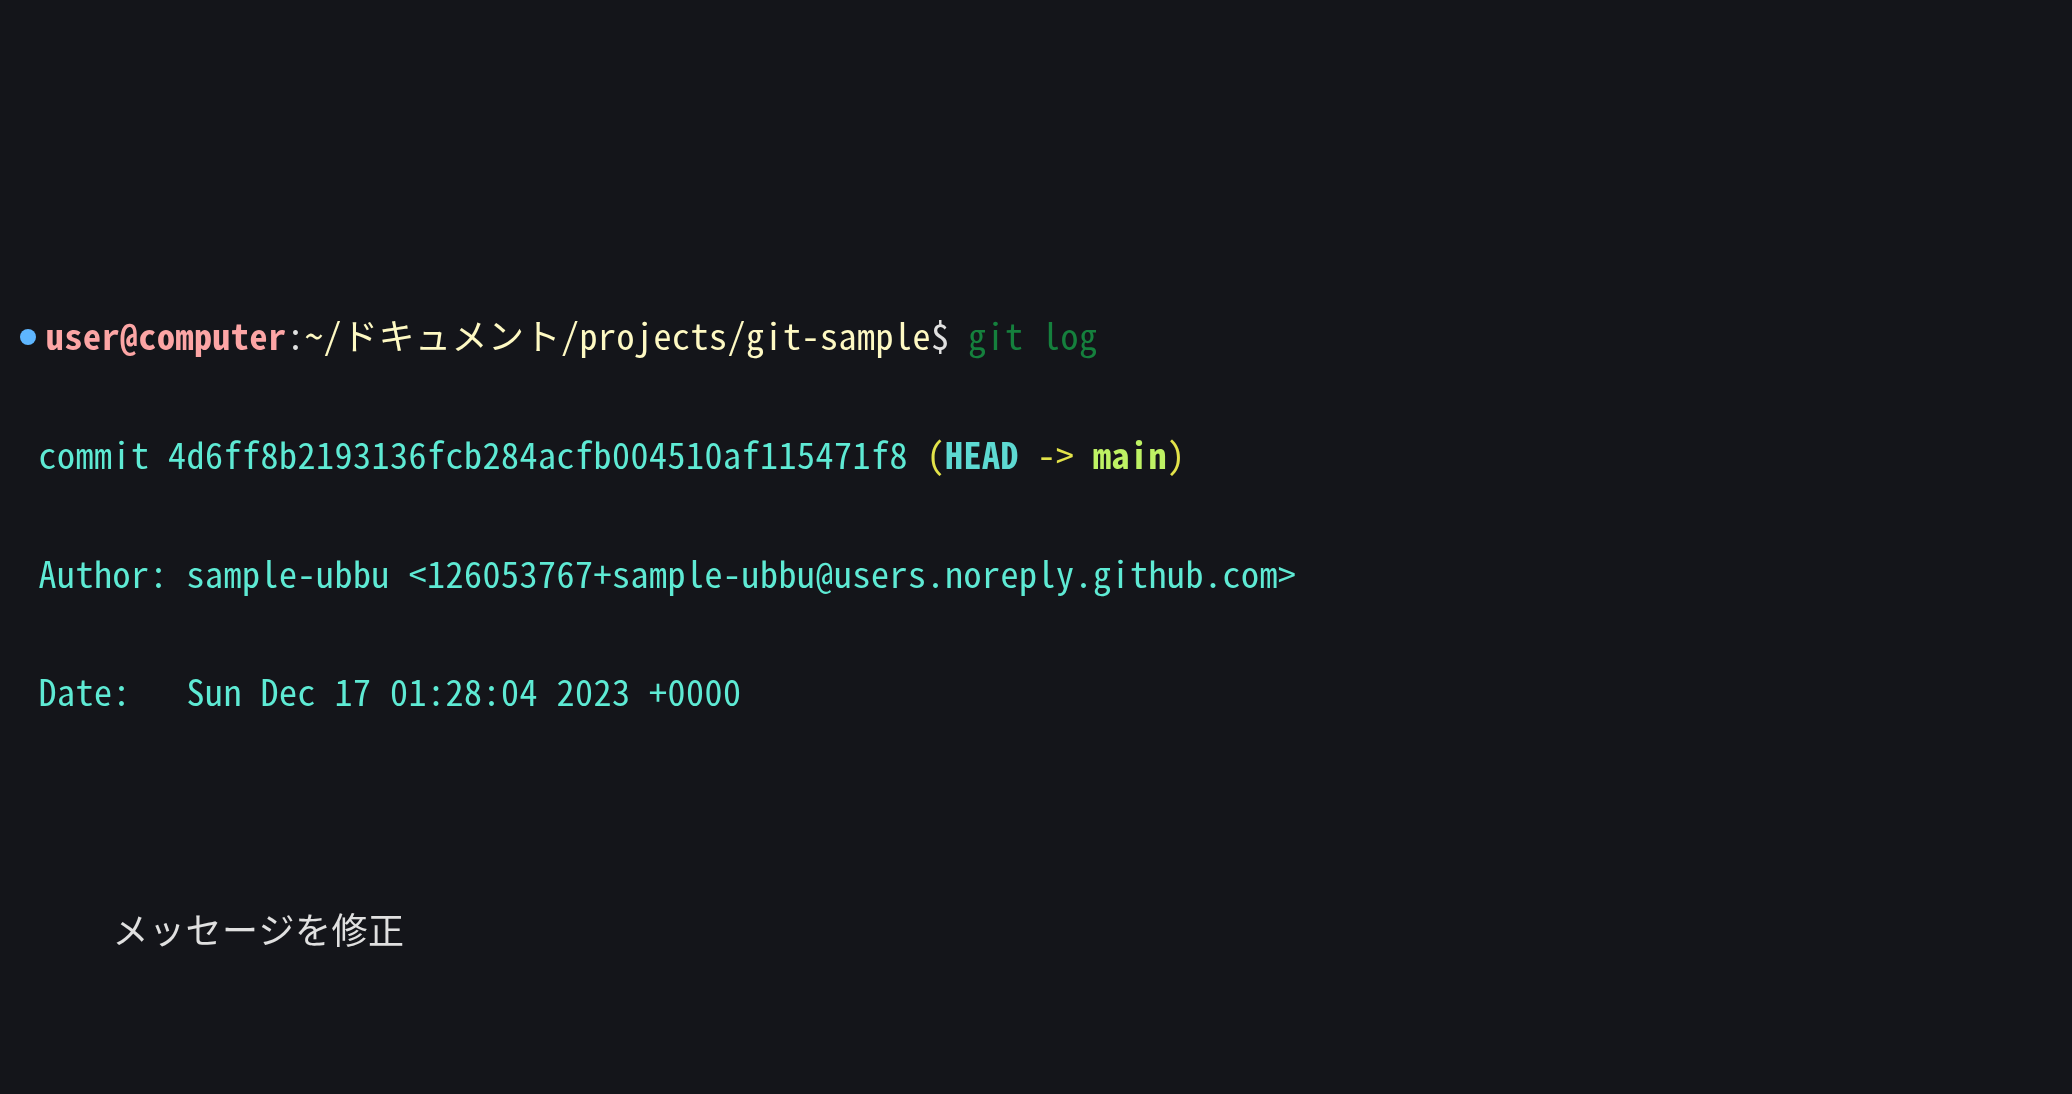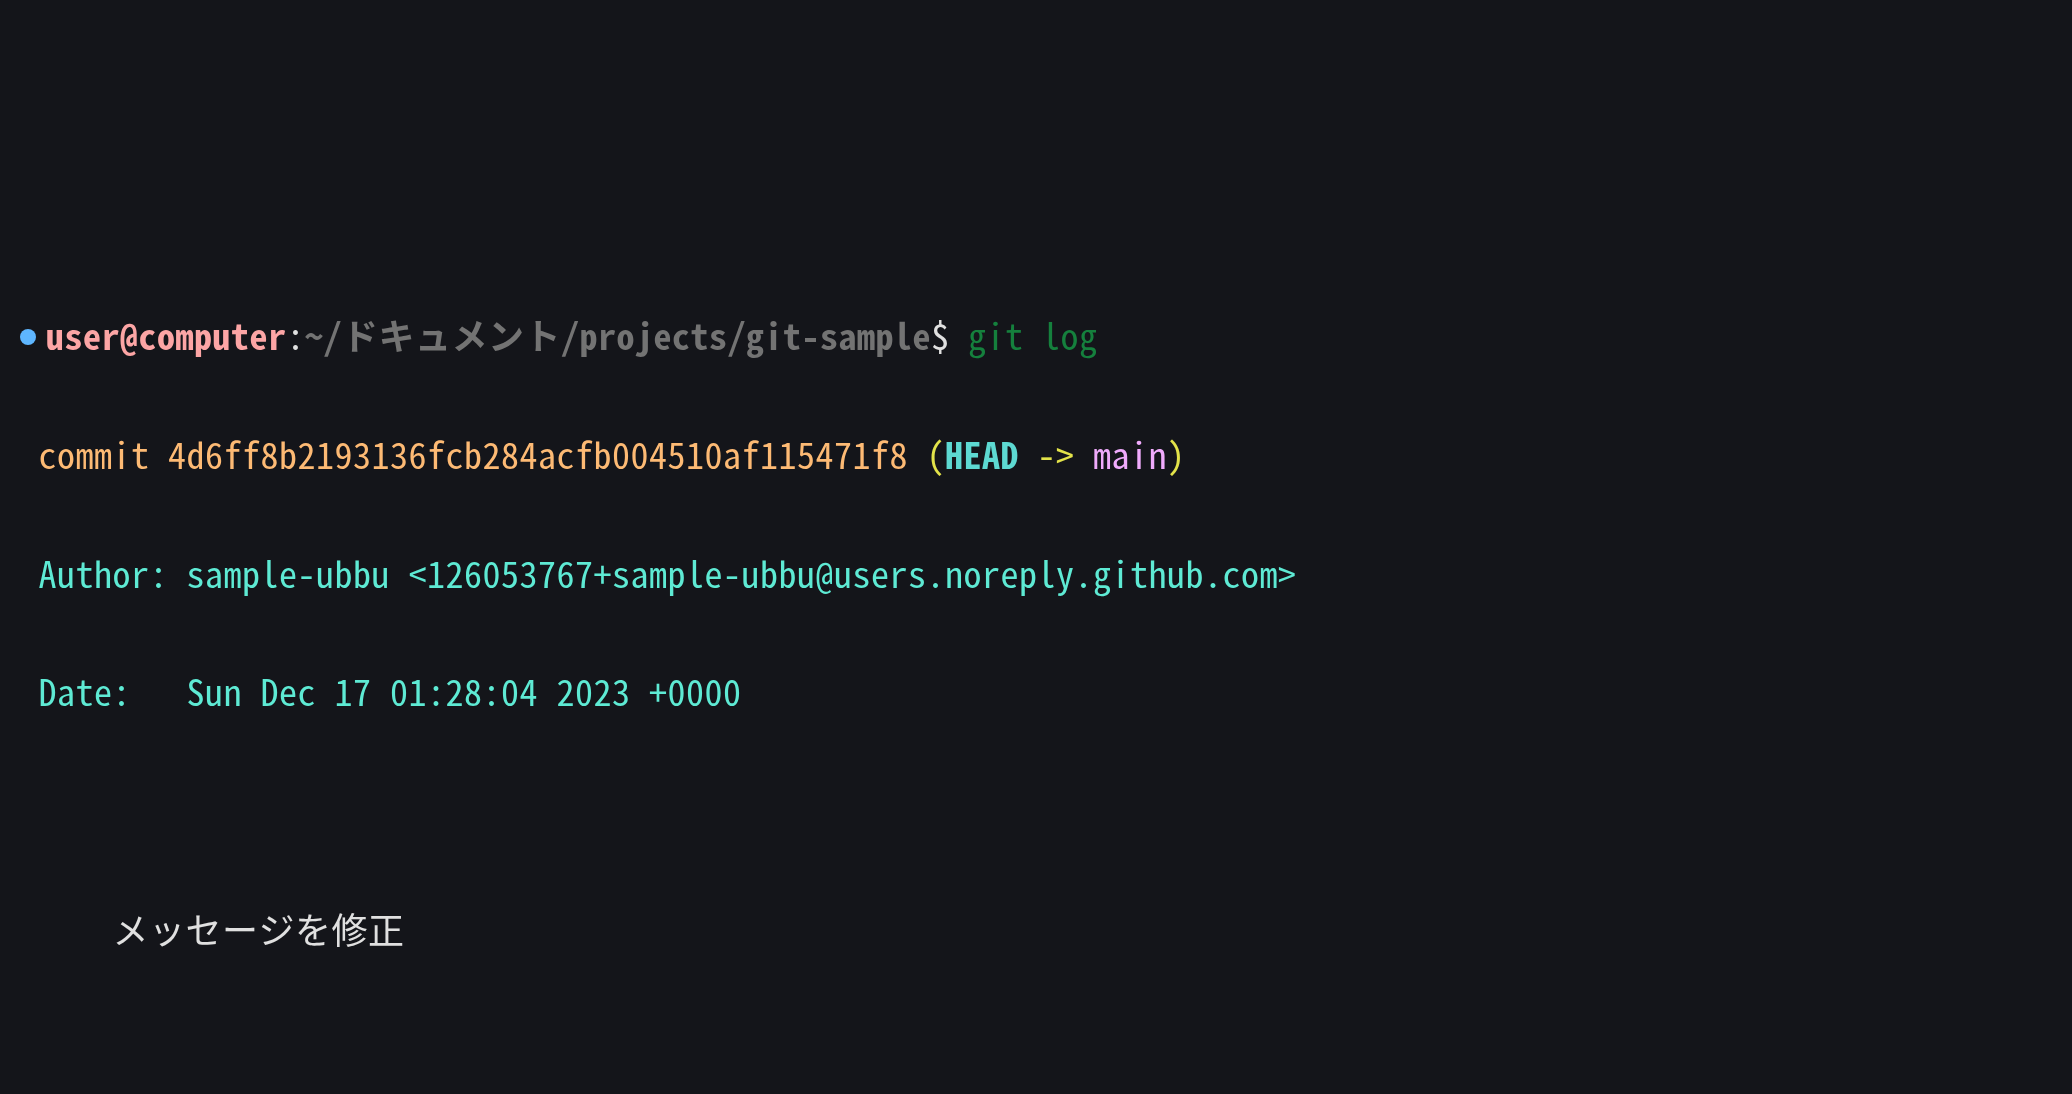--- a/index.html
+++ b/index.html
@@ -17,28 +17,28 @@
       display: inline-block;
       width: 16px; height: 16px;
       border-radius: 50%;
       background: #5eb6ff;
       vertical-align: middle;
       margin-right: 10px;
       position: relative; top: -3px;
     }
     .user-host { color: #fca5a5; font-weight: 600; }
     .colon { color: #e0e0e0; }
-    .path-rest { color: #737373; font-weight: 700; }
+    .path-rest { color: #fef9c3; font-weight: 400; }
     .dollar { color: #e0e0e0; }
     .cmd { color: #15803d; }
-    .commit-line { color: #fdba74; }
+    .commit-line { color: #5eead4; }
     .paren { color: #e3e34a; }
     .head { color: #5dd9d2; font-weight: 600; margin-top: 27px; }
     .arrow { color: #e3e34a; }
-    .branch { color: #f0abfc; font-weight: 400; }
+    .branch { color: #bef264; font-weight: 700; }
     .meta { color: #5eead4; }
     .msg { color: #e0e0e0; }
     .line { white-space: pre; }
   </style>
 </head>
 <body>
 
 
 
 <div>

